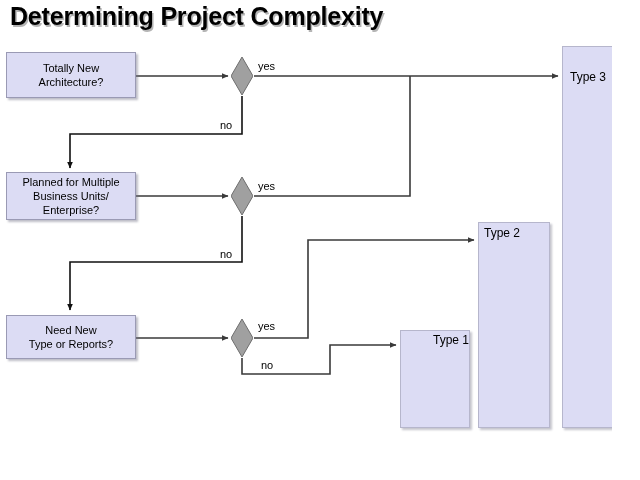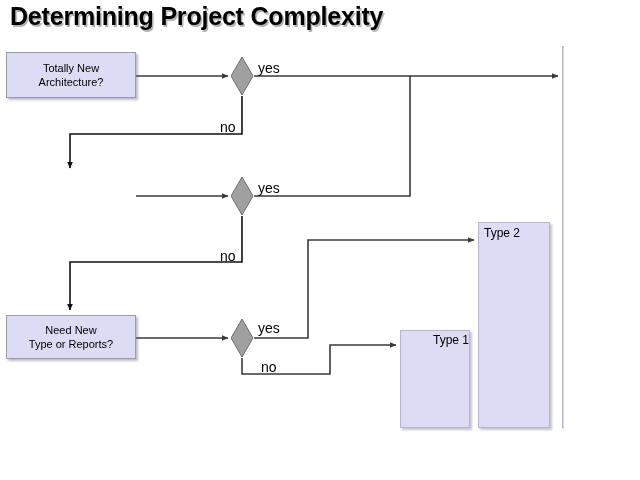--- a/index.html
+++ b/index.html
@@ -2,21 +2,21 @@
 <html><head>
 <meta charset="utf-8">
 <style>
   html, body {
     margin: 0;
     padding: 0;
     background: #ffffff;
   }
   #slide {
     position: relative;
-    width: 564px;
+    width: 612px;
     height: 480px;
     background: #ffffff;
     overflow: hidden;
     font-family: "Liberation Sans", sans-serif;
   }
 
   
   #title {
     position: absolute;
     left: 10px;
@@ -74,21 +74,21 @@
     left: 0;
     top: 0;
     width: 640px;
     height: 480px;
     pointer-events: none;
   }
 
   
   .edgelabel {
     position: absolute;
-    font-size: 14px;
+    font-size: 11px;
     color: #000000;
     white-space: nowrap;
   }
 </style>
 </head>
 <body>
 
 <div id="slide">
 
   <div id="title">Determining Project Complexity</div>
@@ -134,20 +134,27 @@
     </g>
   </svg>
 
   <div class="qbox" style="left:6px; top:52px; width:130px; height:46px;">
     <span>
       <span>Totally New</span><br>
       <span>Architecture?</span>
     </span>
   </div>
 
+  <div class="qbox" style="left:6px; top:172px; width:130px; height:48px;">
+    <span>
+      <span>Planned for Multiple</span><br>
+      <span>Business Units/</span><br>
+      <span>Enterprise?</span>
+    </span>
+  </div>
 
   <div class="qbox" style="left:6px; top:315px; width:130px; height:44px;">
     <span>
       <span>Need New</span><br>
       <span>Type or Reports?</span>
     </span>
   </div>
 
   <svg class="diamond" style="left:231px; top:57px;" viewBox="0 0 22 38">
     <polygon points="11,0 22,19 11,38 0,19" fill="#a0a0a0" stroke="#6e6e6e" stroke-width="1"></polygon>

